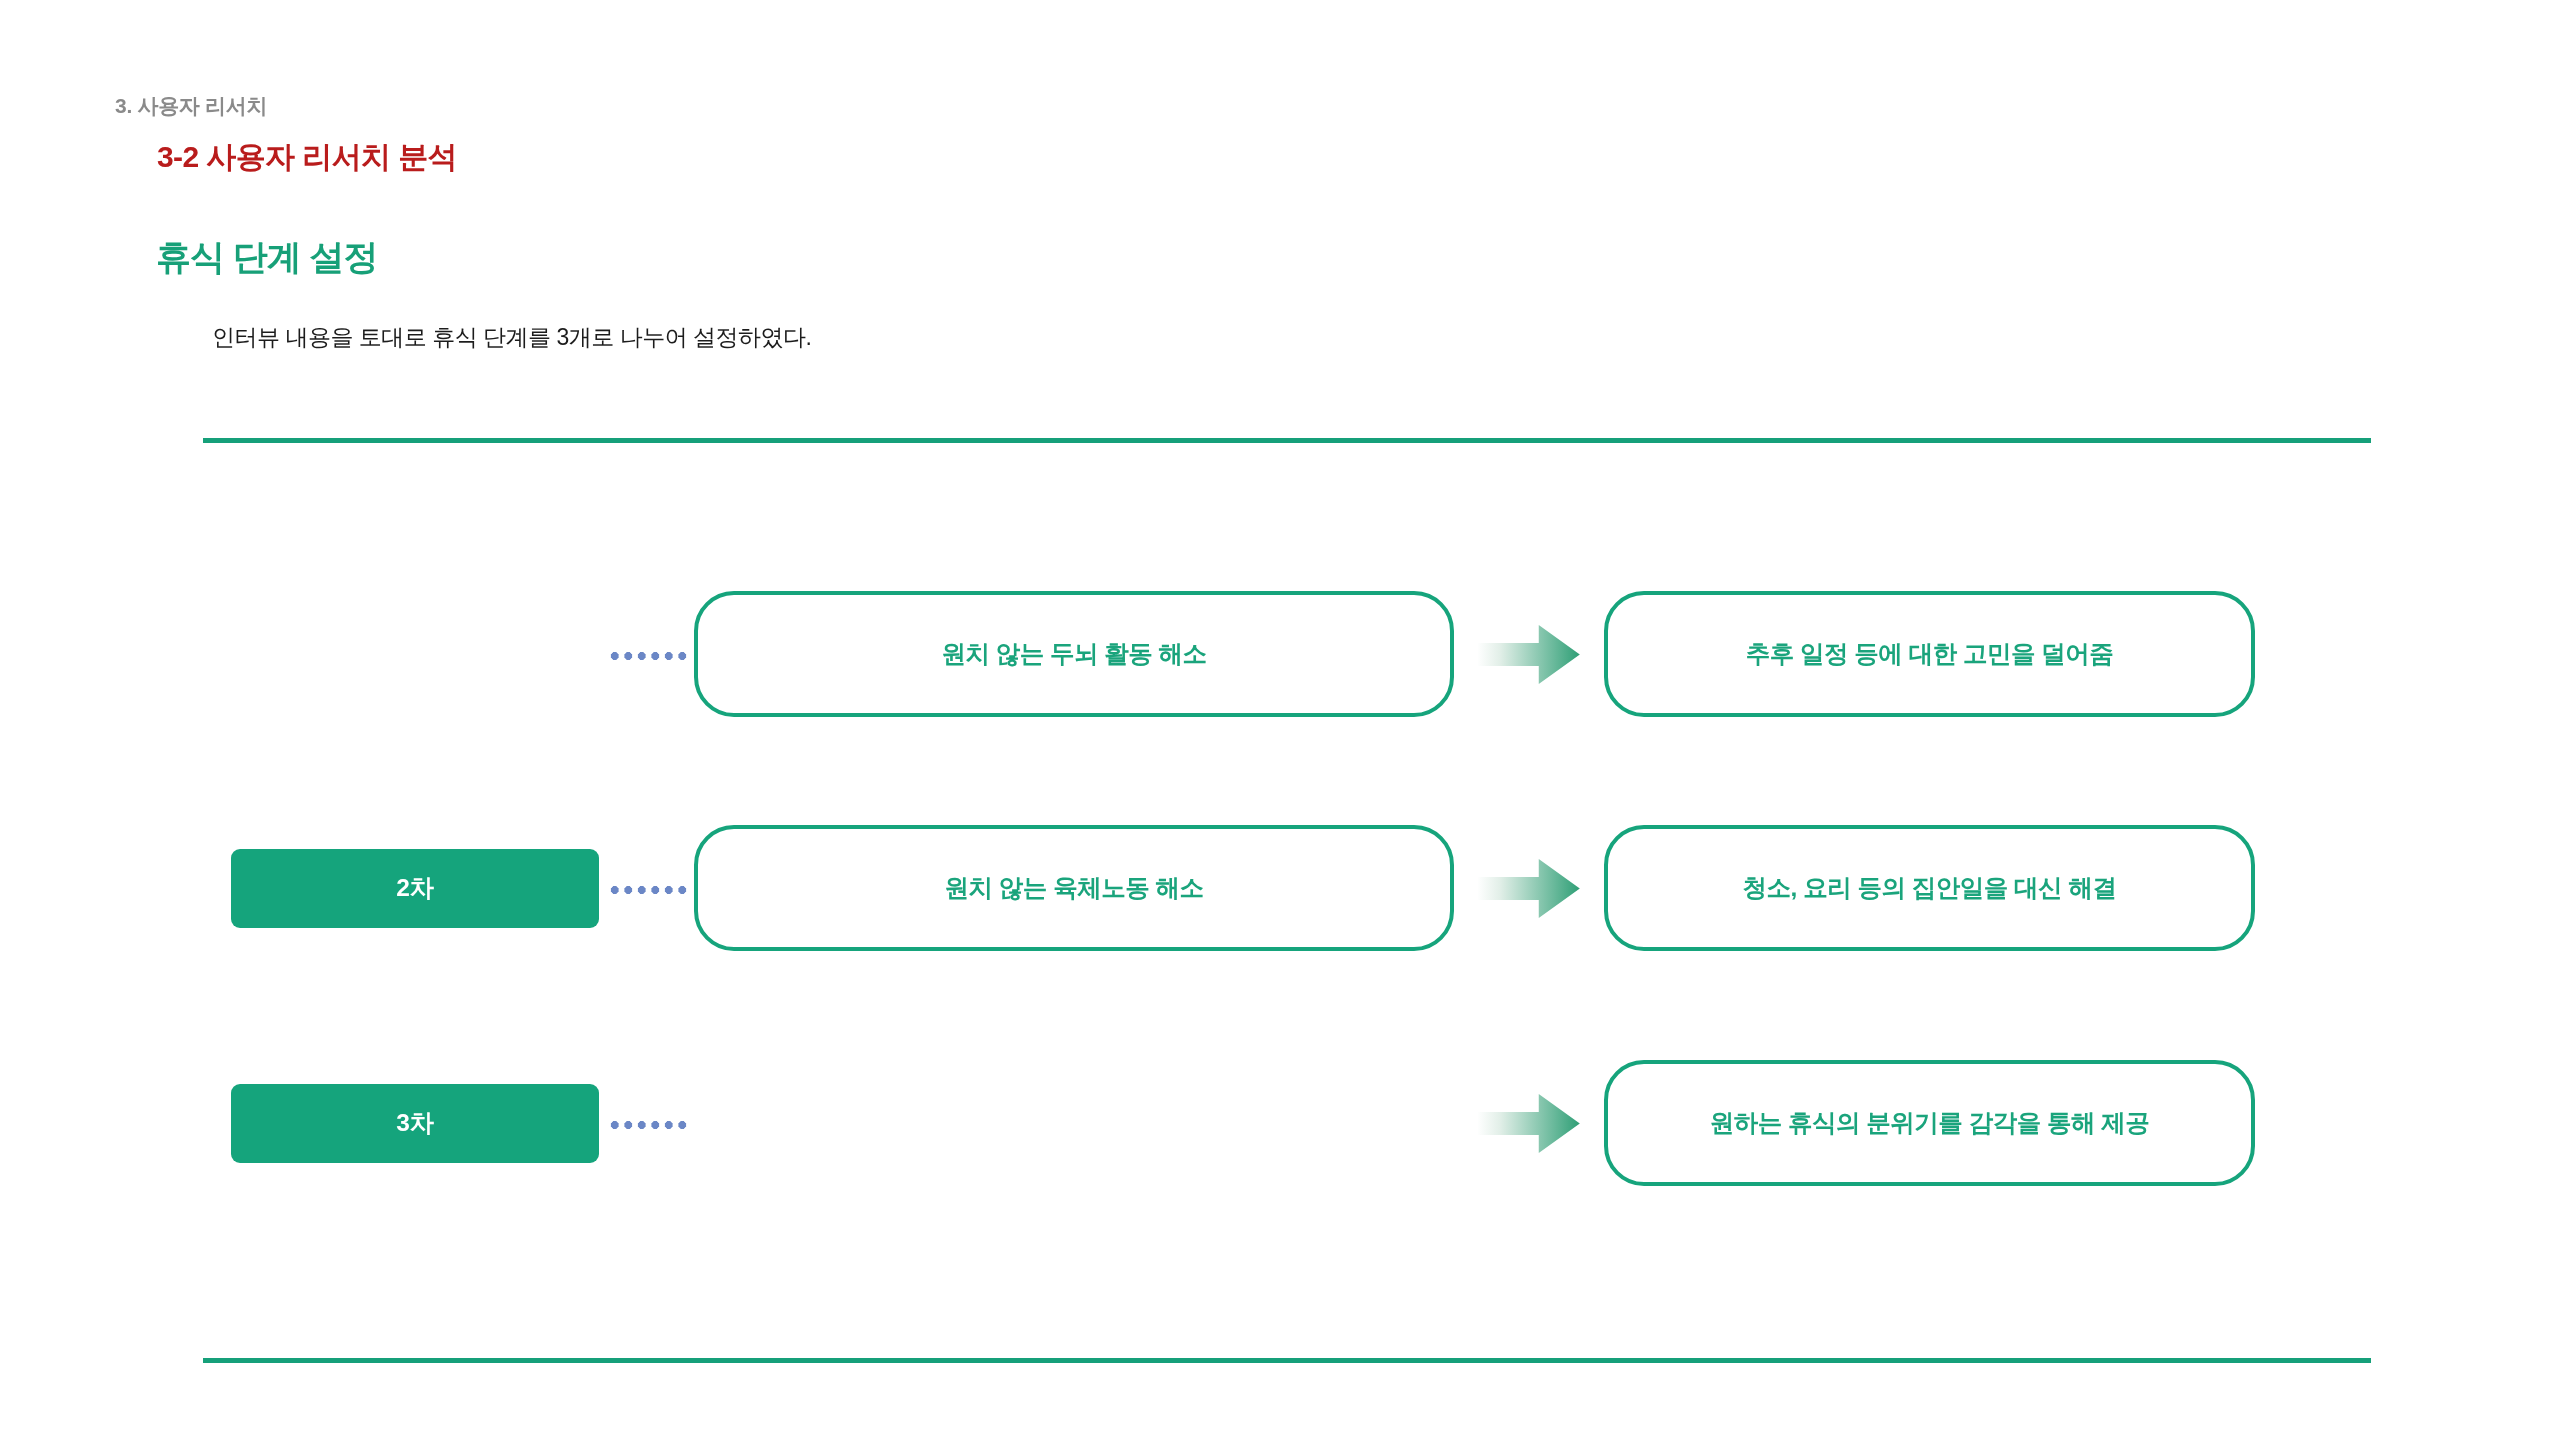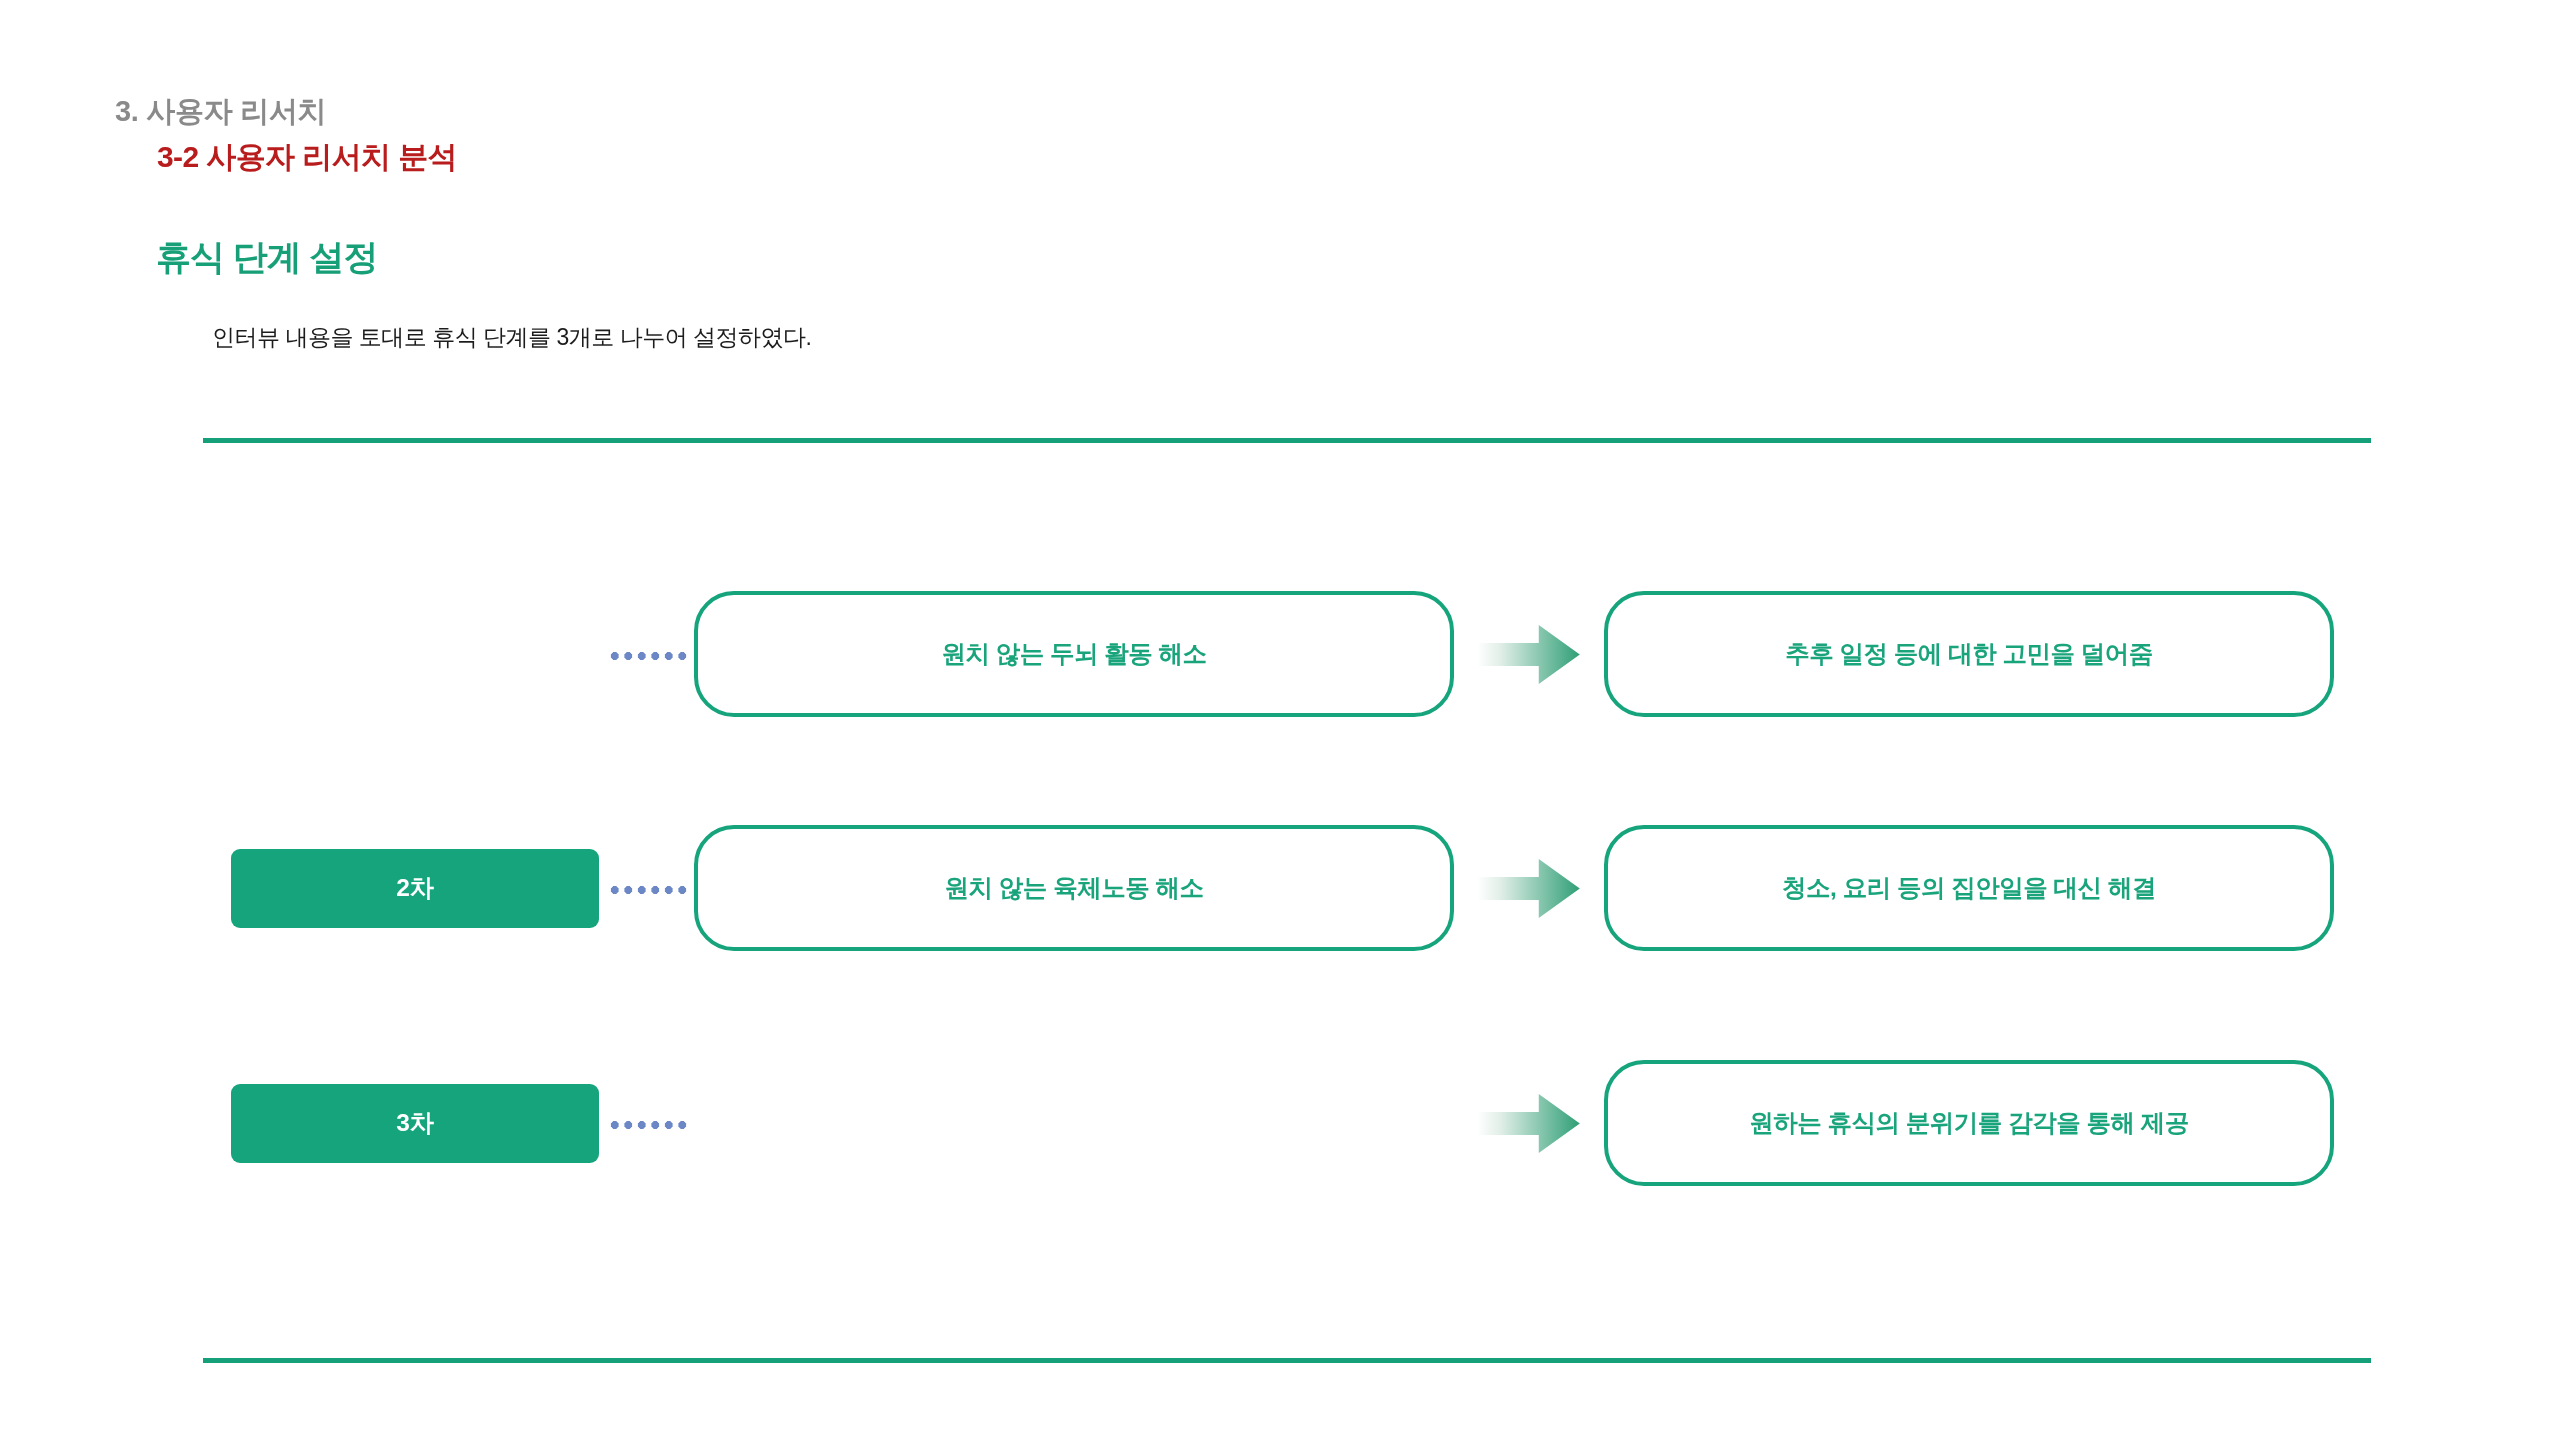--- a/index.html
+++ b/index.html
@@ -15,21 +15,21 @@
     overflow: hidden;
     font-family: "Liberation Sans", "DejaVu Sans", sans-serif;
     -webkit-font-smoothing: antialiased;
   }
 
   
   .breadcrumb {
     position: absolute;
     left: 115px;
     top: 92px;
-    font-size: 29px;
+    font-size: 21px;
     font-weight: 700;
     letter-spacing: -0.3px;
     color: #8a8a8a;
     white-space: nowrap;
   }
   .section-title {
     position: absolute;
     left: 157px;
     top: 137px;
     font-size: 30px;
@@ -132,21 +132,21 @@
     height: 126px;
     border: 4.5px solid #16a47c;
     border-radius: 40px;
     background: #ffffff;
     box-sizing: border-box;
     display: flex;
     align-items: center;
     justify-content: center;
   }
   .flow-box.cause  { left: 694px; width: 760px; }
-  .flow-box.effect { left: 1604px; width: 730px; }
+  .flow-box.effect { left: 1604px; width: 651px; }
   .flow-box-label {
     color: #1aa47c;
     font-size: 24.5px;
     font-weight: 700;
     letter-spacing: -0.5px;
     line-height: 1;
     white-space: nowrap;
   }
 
   

